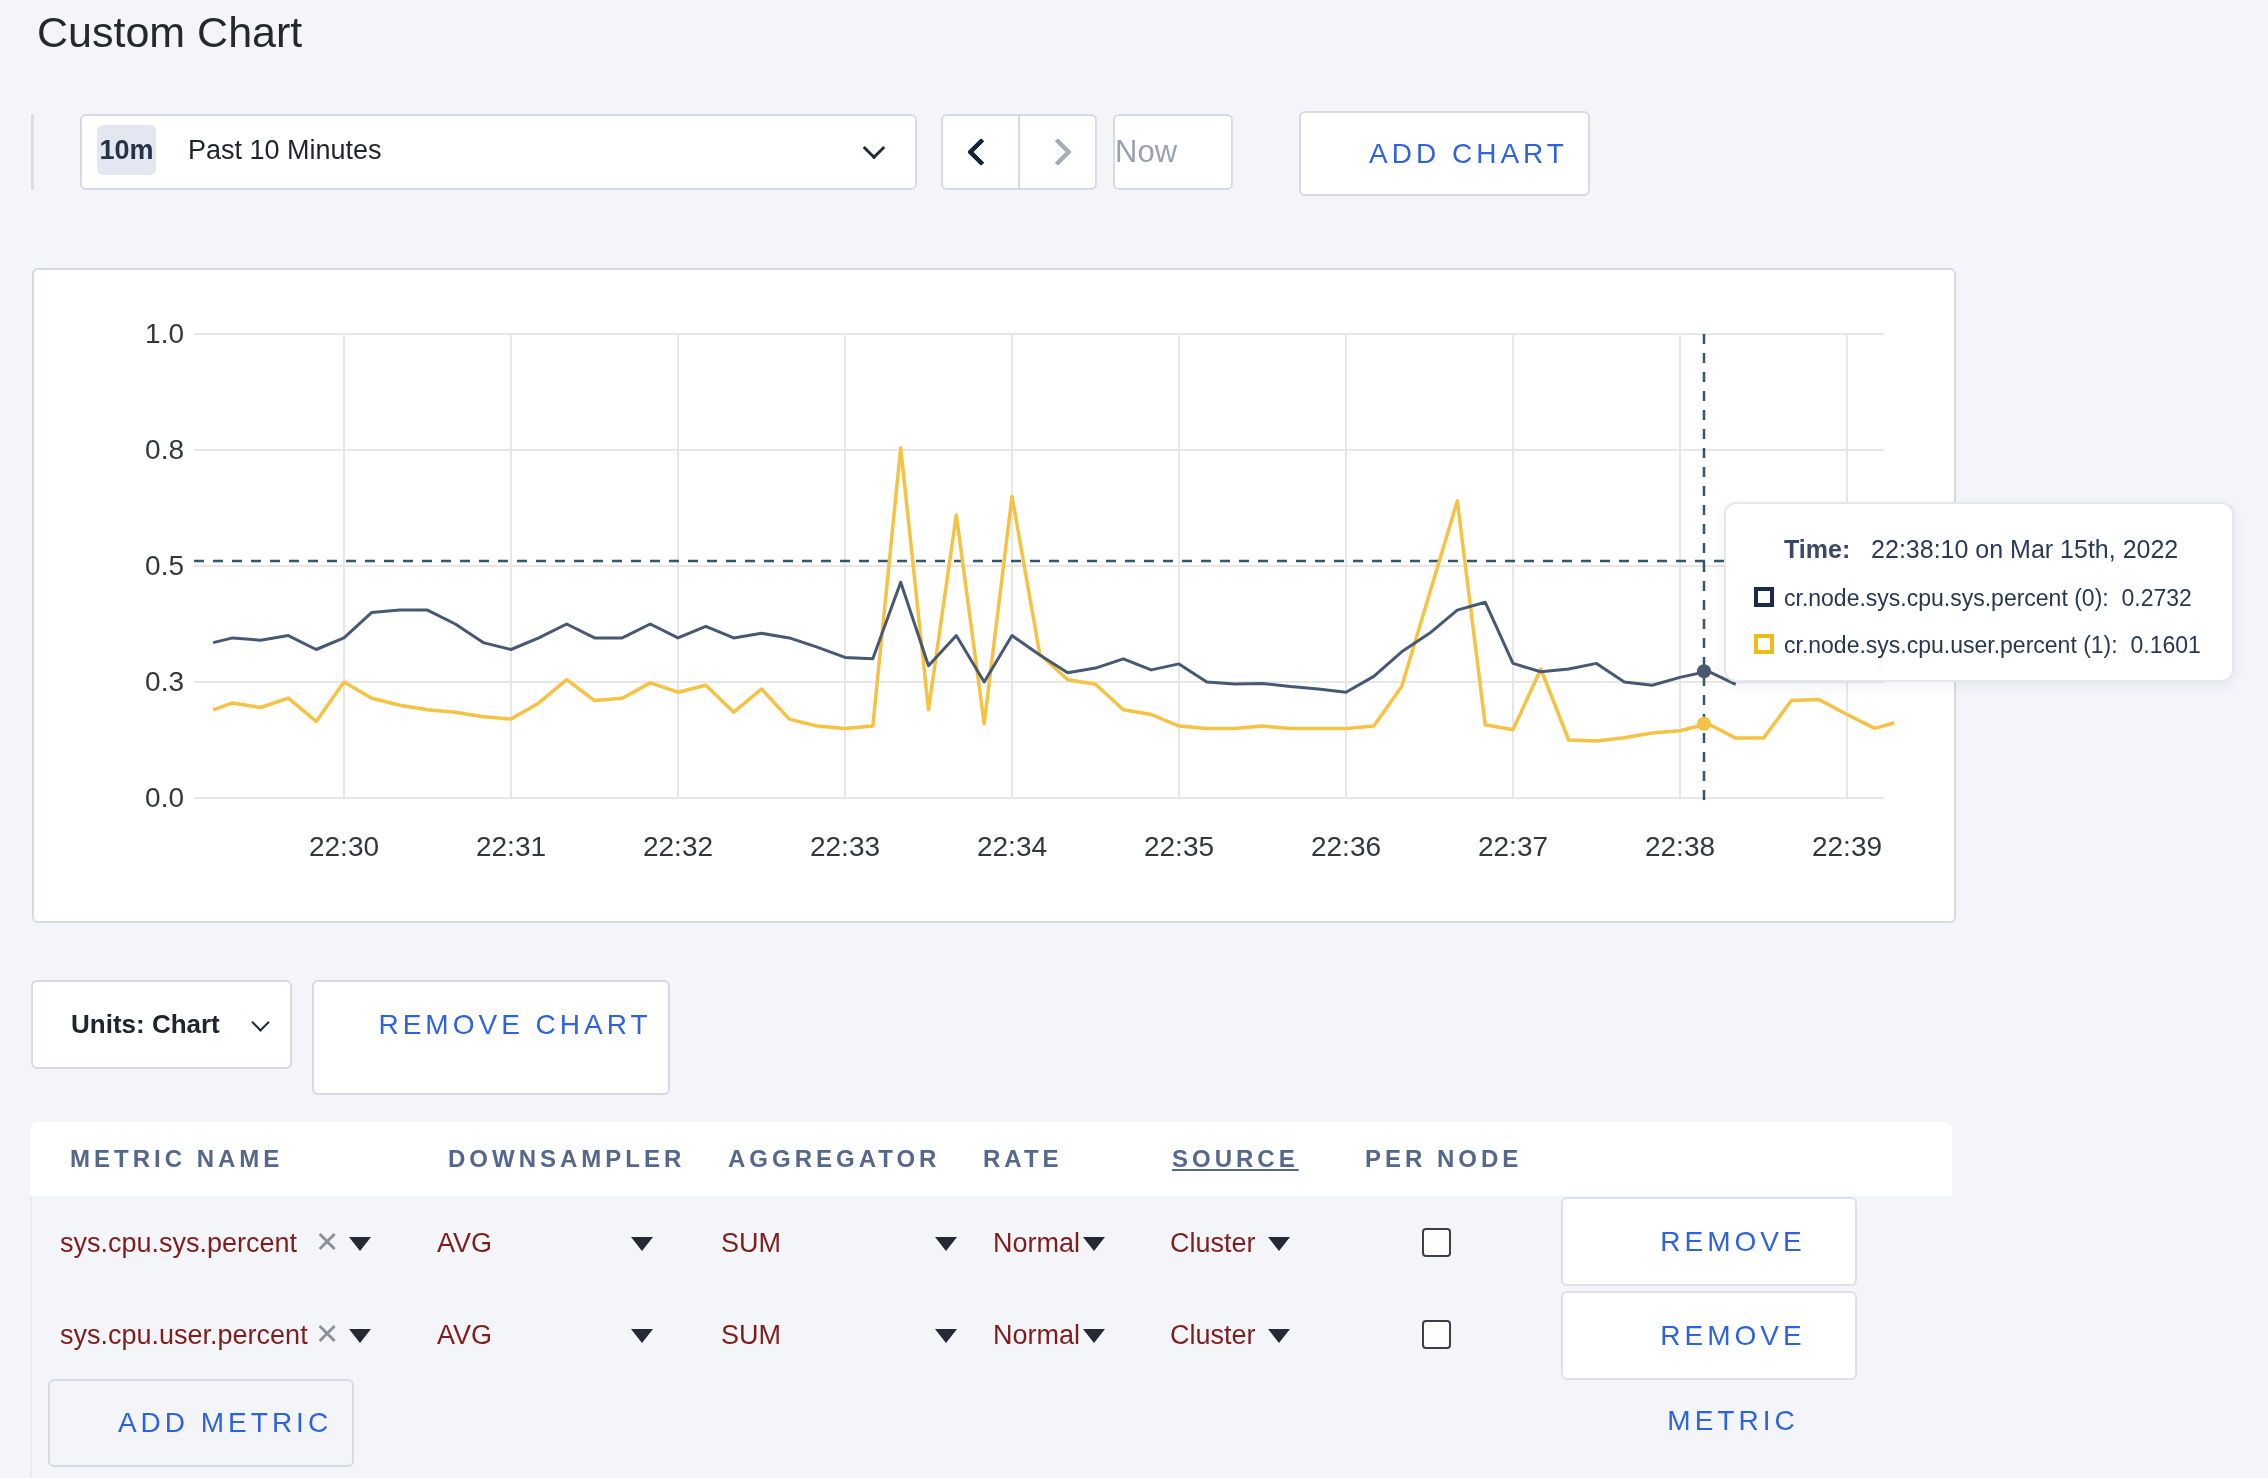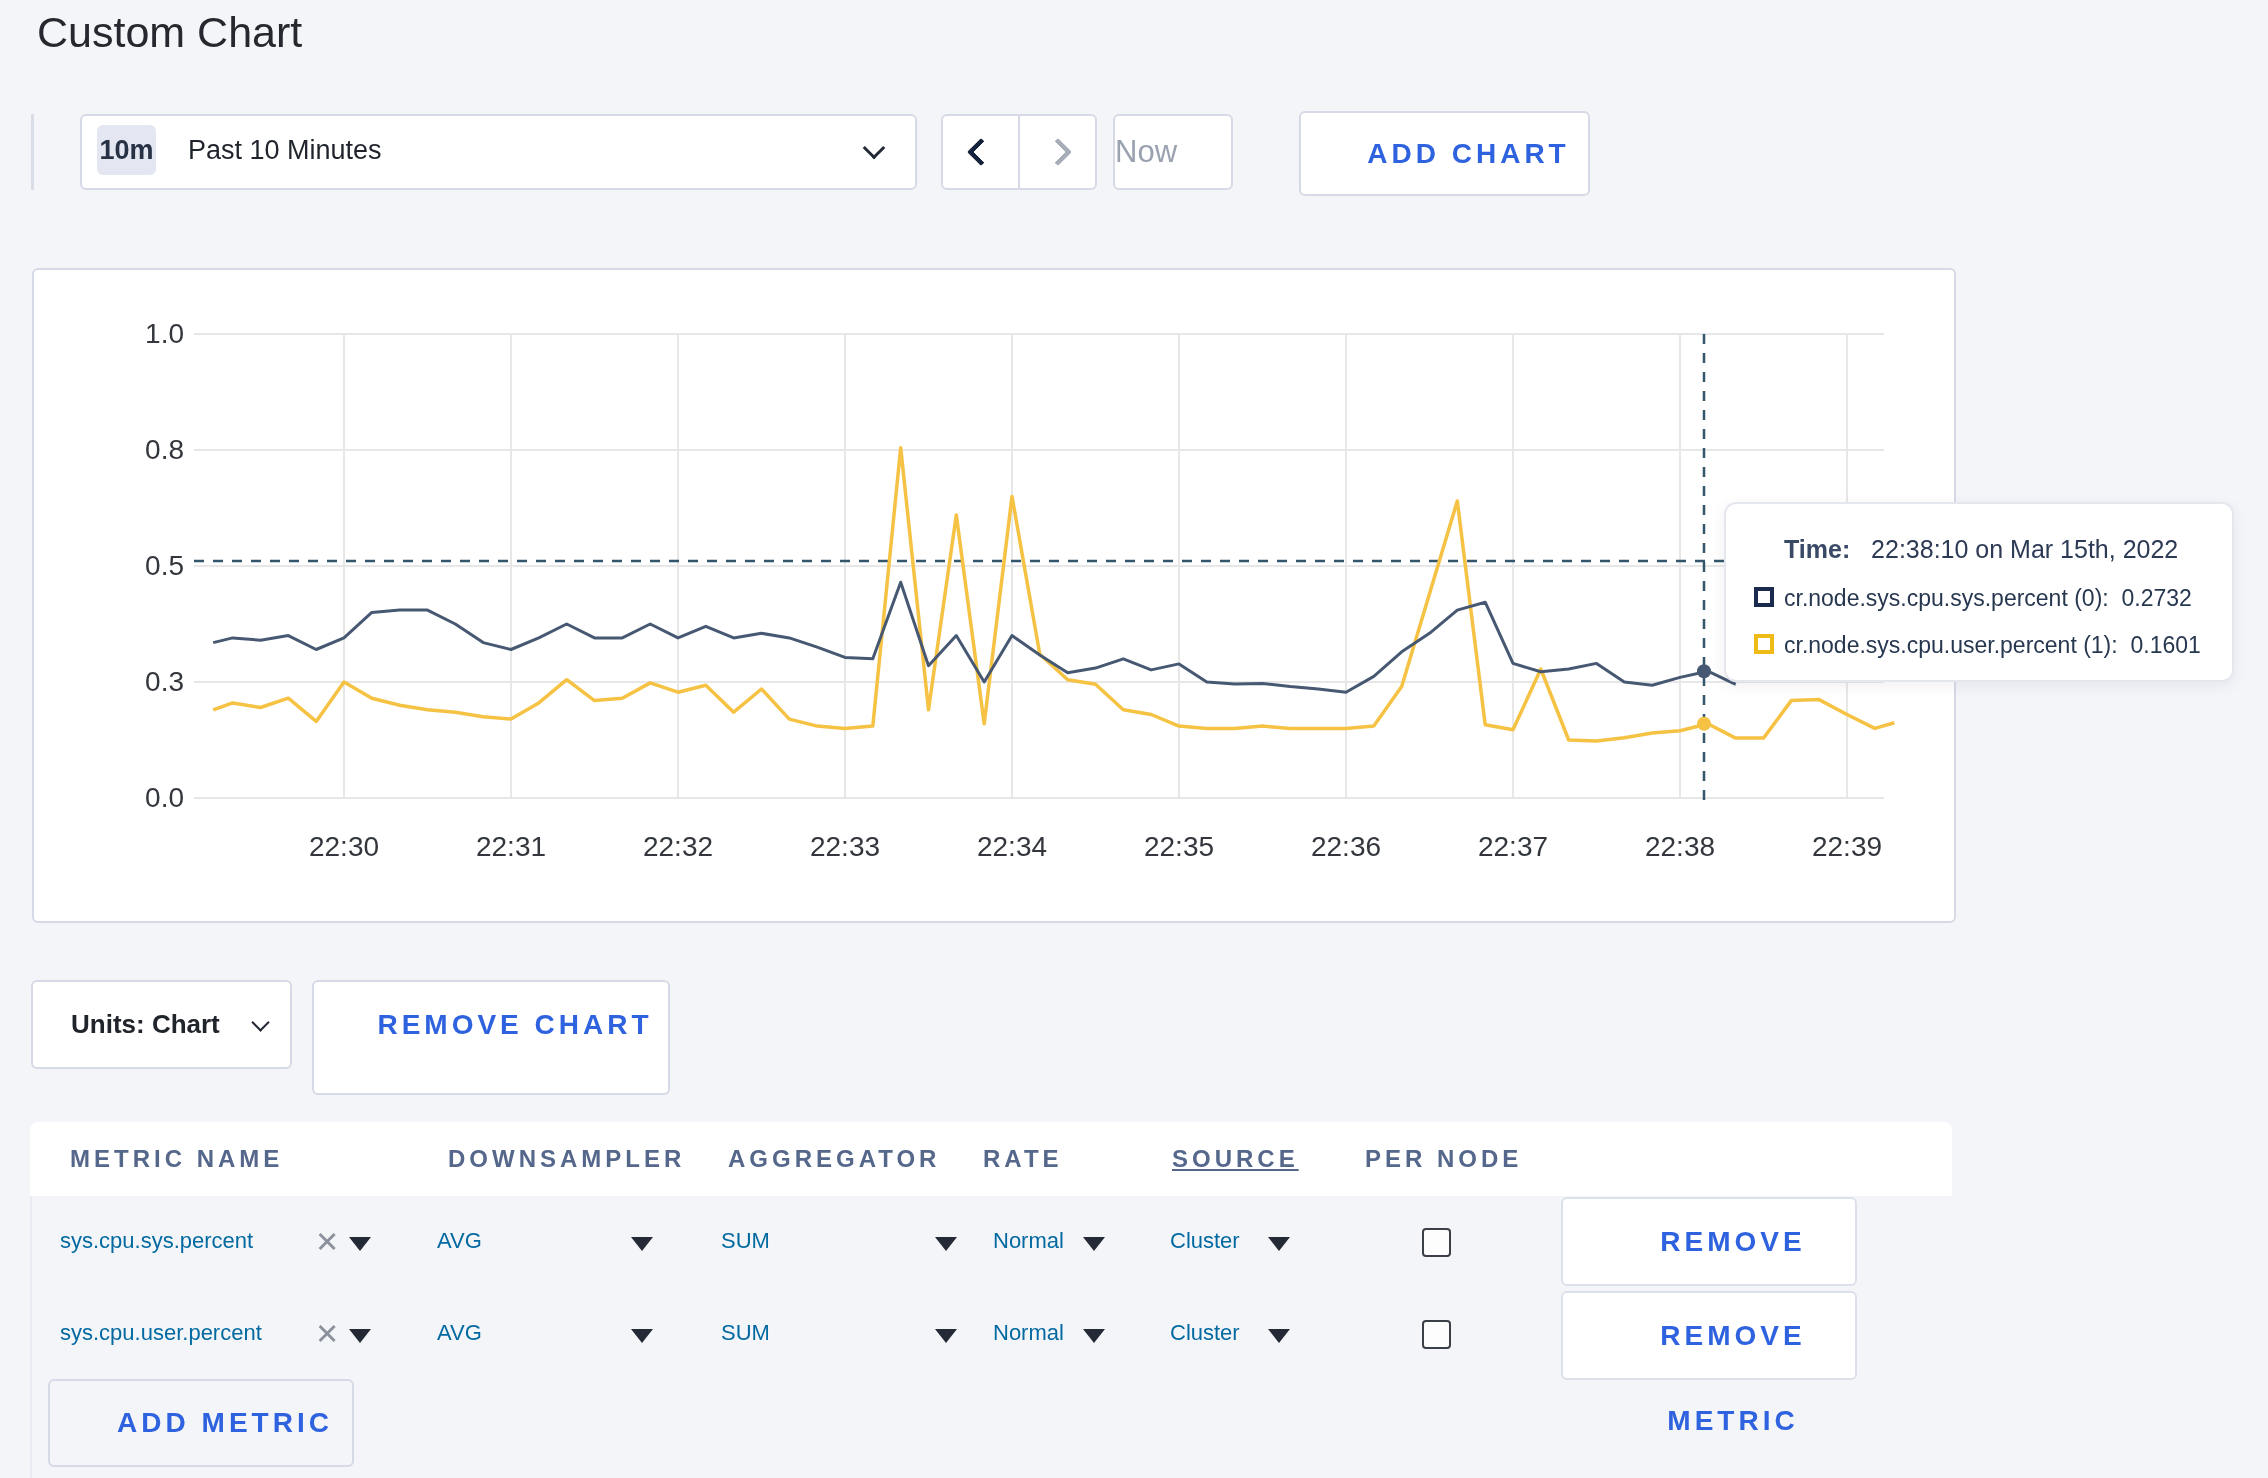--- a/index.html
+++ b/index.html
@@ -13,34 +13,34 @@
 #pastlbl { left:188px; top:122px; font-size:27px; color:#1e232c; line-height:56px; }
 .chev { display:inline-block; width:16px; height:16px; border-right:3px solid #242a35; border-bottom:3px solid #242a35; transform:rotate(45deg); }
 #tschev { left:866px; top:140px; }
 #arrows { left:941px; top:114px; width:156px; height:76px; display:flex; }
 #arrows .half { flex:1; display:flex; align-items:center; justify-content:center; }
 #arrows .half+.half { border-left:2px solid #d5dae6; }
 .arr { width:20px; height:20px; border-right:5px solid #16233c; border-bottom:5px solid #16233c; border-radius:2px; }
 .arr.l { transform:rotate(135deg); }
 .arr.r { transform:rotate(-45deg); border-color:#a7adb9; }
 #nowbtn { left:1113px; top:114px; width:120px; height:76px; font-size:31px; font-weight:400; color:#9aa2b0; text-align:left; line-height:72px; }
-.bluebtn { font-weight:700; color:#2e62de; letter-spacing:4px; text-align:center; font-size:28px;padding-left:48px; }
+.bluebtn { font-weight:400; color:#2e62de; letter-spacing:4px; text-align:center; font-size:28px;padding-left:48px; }
 #addchart { left:1299px; top:111px; width:291px; height:85px; line-height:81px; }
 #card { left:32px; top:268px; width:1924px; height:655px; }
 #tooltip { left:1724px; top:502px; width:510px; height:180px; background:#fff; border:2px solid #e4e7ee; border-radius:12px; box-shadow:0 4px 14px rgba(60,70,100,.08); font-size:23px; color:#2c3a55; white-space:nowrap; }
 #tooltip .trow { position:absolute; left:58px; }
 .sq { position:absolute; width:20px; height:20px; background:#fff; }
 #unitsbtn { left:31px; top:980px; width:261px; height:89px; font-size:26px; font-weight:700; color:#20242b; }
 #unitsbtn span { position:absolute; left:38px; top:0; line-height:85px; }
 #unitschev { left:254px; top:1016px; width:13px; height:13px; border-width:2.5px; }
 #removechart { left:312px; top:980px; width:358px; height:115px; line-height:85px; }
 #thead { left:30px; top:1122px; width:1922px; height:74px; background:#fff; border-radius:8px 8px 0 0; }
 .th { position:absolute; top:0; font-size:24px; font-weight:700; letter-spacing:4px; color:#56678c; line-height:74px; }
 #tblbody { left:30px; top:1196px; width:2px; height:282px; background:#e9ebf2; }
-.rowtxt { position:absolute; font-size:22px; color:#0369a1; }
+.rowtxt { position:absolute; font-size:27px; color:#7f1d1d; }
 .tri { position:absolute; width:0; height:0; border-left:11px solid transparent; border-right:11px solid transparent; border-top:14px solid #242a35; }
 .xmark { position:absolute; font-size:29px; color:#8b919c; }
 .cbox { position:absolute; width:29px; height:29px; border:2.5px solid #3a3f48; border-radius:4px; background:#fdfdfd; }
 .rmbtn { position:absolute; left:1561px; width:296px; height:89px; background:#fff; border:2px solid #dce0ea; border-radius:6px; line-height:85px; }
 #addmetric { left:48px; top:1379px; width:306px; height:88px; border:2px solid #d5dae6; border-radius:6px; line-height:84px; background:transparent; }
 </style>
 </head>
 <body>
 <div class="abs" id="title">Custom Chart</div>
 <div class="abs vbar"></div>

